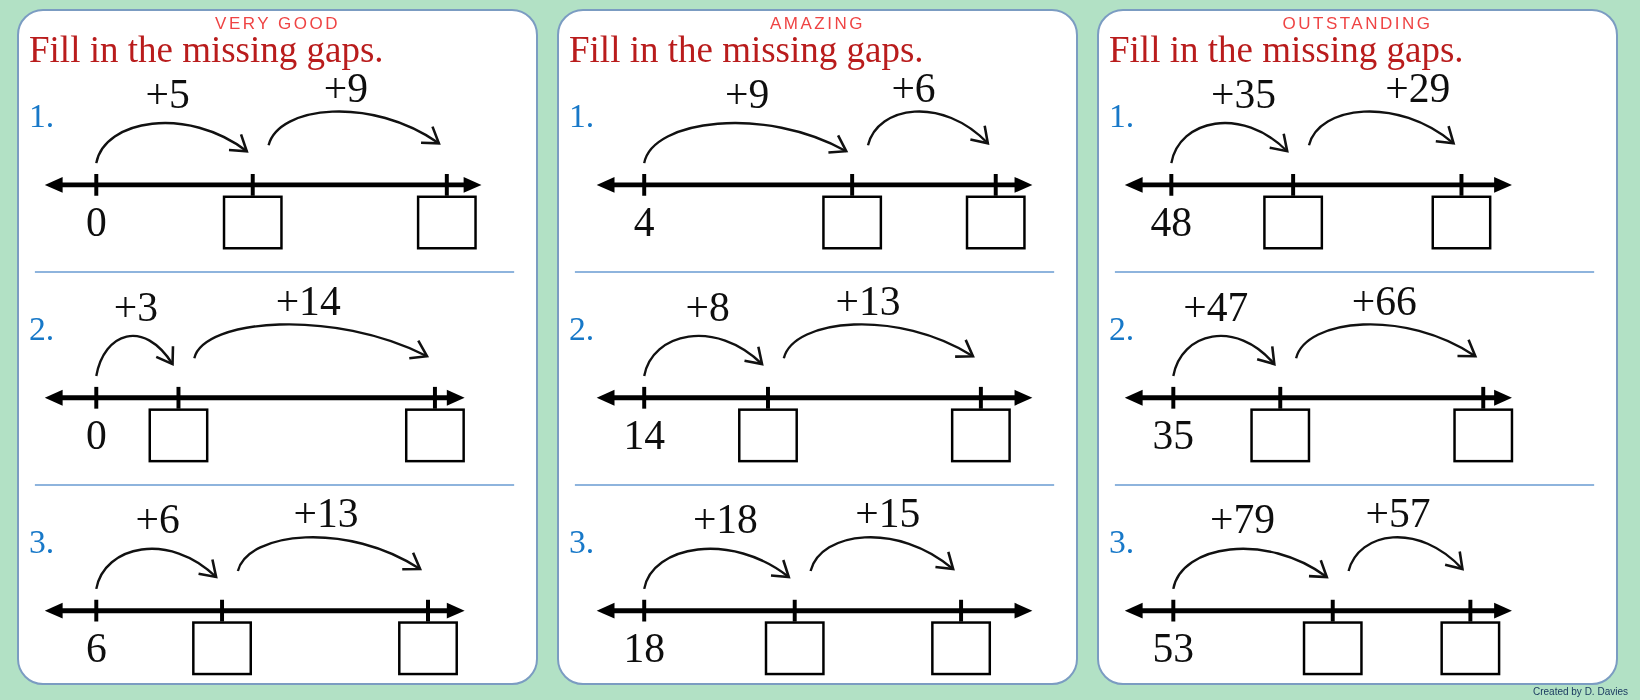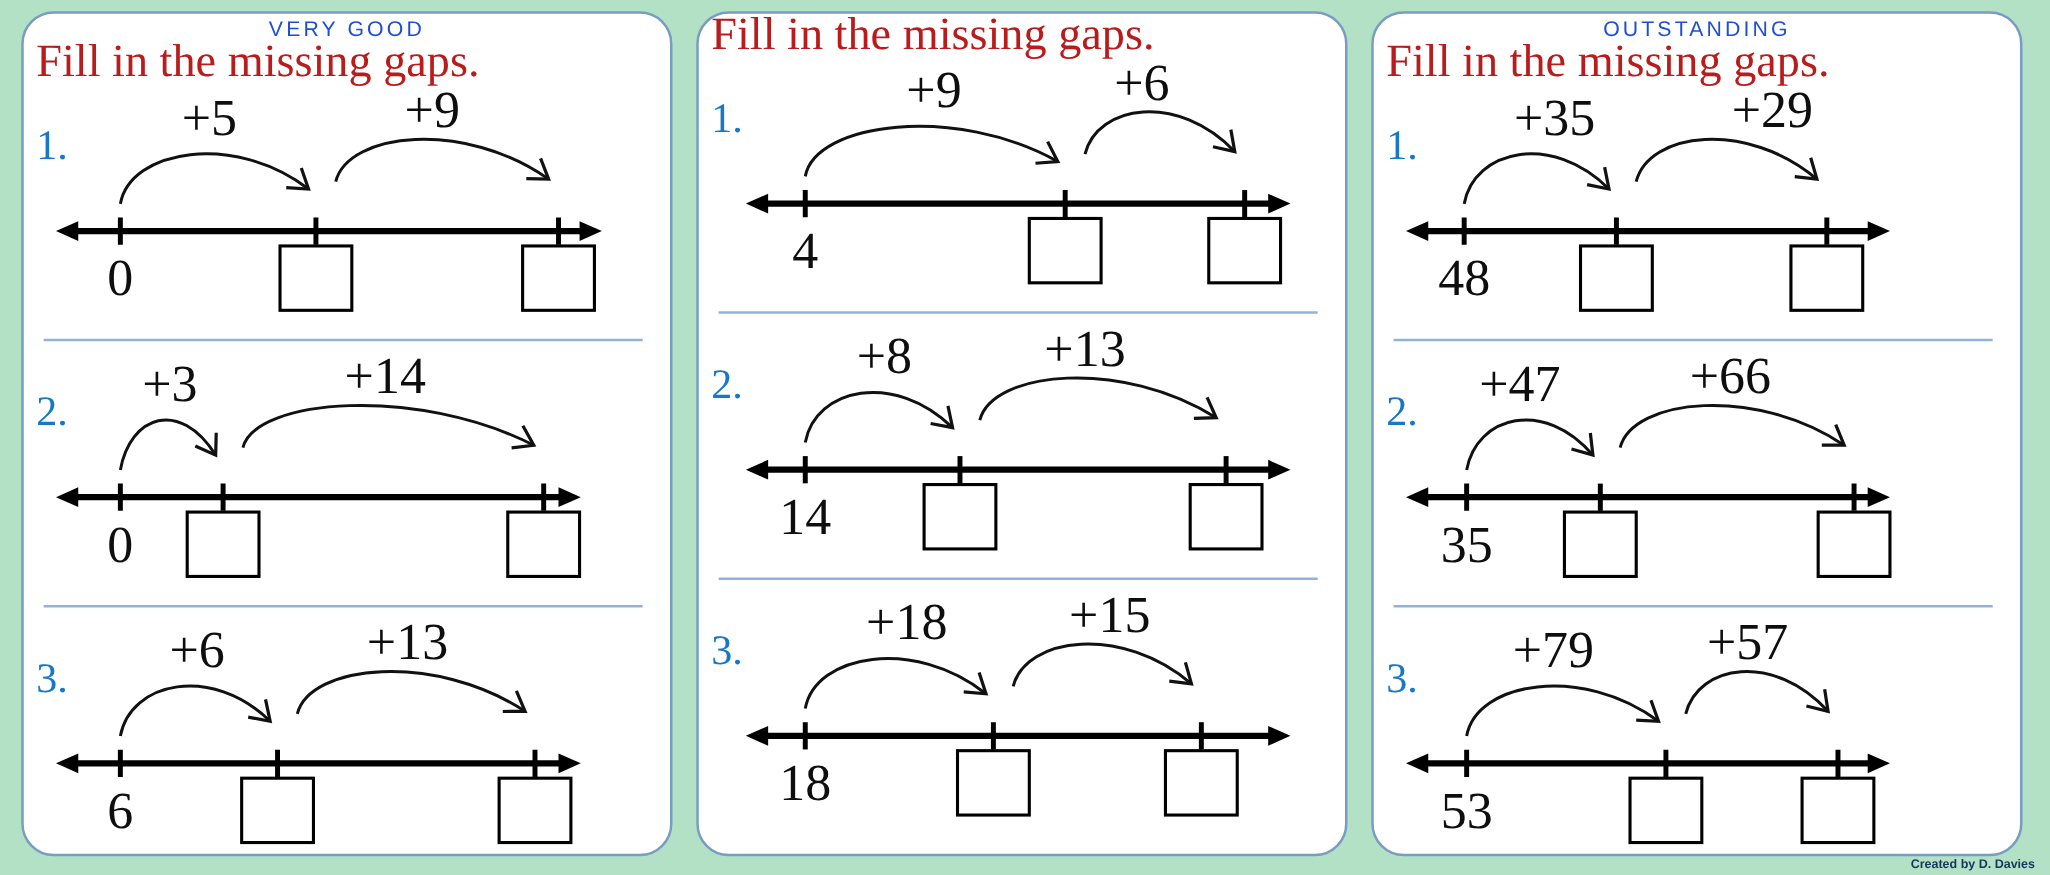--- a/index.html
+++ b/index.html
@@ -15,21 +15,21 @@
     width:521px;height:676px;
     background:#ffffff;
     border:2.5px solid #7b9cc2;
     border-radius:26px;
     box-sizing:border-box;
     overflow:hidden;
     flex:0 0 auto;
   }
   .award{
     text-align:center;
-    color:#1d4ed8;
+    color:#ef4444;
     font-size:17px;
     letter-spacing:2.5px;
     margin-top:3px;
     height:19px;
     white-space:nowrap;
   }
   .instruction{
     font-family:"Liberation Serif",serif;
     font-size:37px;
     color:#b91c1c;
@@ -44,21 +44,21 @@
   .arc{fill:none;stroke:#111;stroke-width:2.4;}
   .nline{stroke:#000;stroke-width:5;}
   .tick{stroke:#000;stroke-width:4;}
   .tri{fill:#000;stroke:none;}
   .abox{fill:#fff;stroke:#000;stroke-width:2.5;}
   .divider{stroke:#8eb4dd;stroke-width:2;}
   .credit{
     position:absolute;
     right:12px;bottom:3px;
     font-size:10px;
-    font-weight:bold;
+    font-weight:normal;
     color:#17365d;
   }
 </style>
 </head>
 <body>
 
 <div class="page">
 
   <div class="card">
     <div class="award">VERY GOOD</div>
@@ -119,20 +119,21 @@
         <line class="tick" x1="205" y1="533" x2="205" y2="555"></line>
         <line class="tick" x1="413" y1="533" x2="413" y2="555"></line>
         <rect class="abox" x="176" y="556" width="58" height="52"></rect>
         <rect class="abox" x="384" y="556" width="58" height="52"></rect>
         <text class="t-start" x="78" y="596" text-anchor="middle">6</text>
       </g>
     </svg>
   </div>
 
   <div class="card">
+    <div class="award">AMAZING</div>
     <div class="instruction">Fill in the missing gaps.</div>
     <svg class="figure" viewBox="0 0 521 612">
       <defs>
         <marker id="ah-b" markerUnits="userSpaceOnUse" markerWidth="30" markerHeight="30" viewBox="0 0 30 30" refX="19" refY="15" orient="auto">
           <path d="M4,5 L19,15 L4,25" fill="none" stroke="#111" stroke-width="2.6"></path>
         </marker>
       </defs>
 
       <g>
         <text class="t-pnum" x="10" y="56">1.</text>

